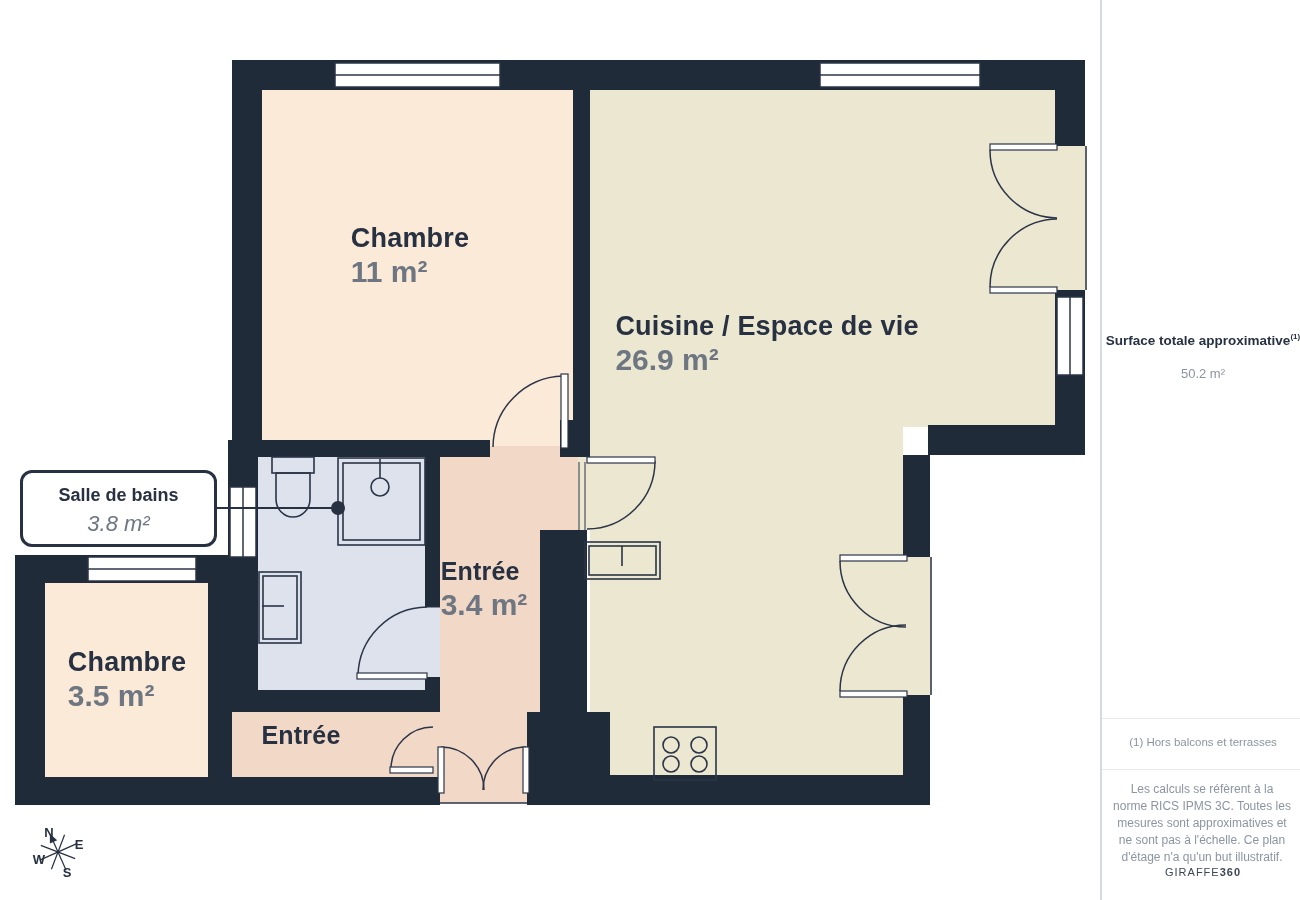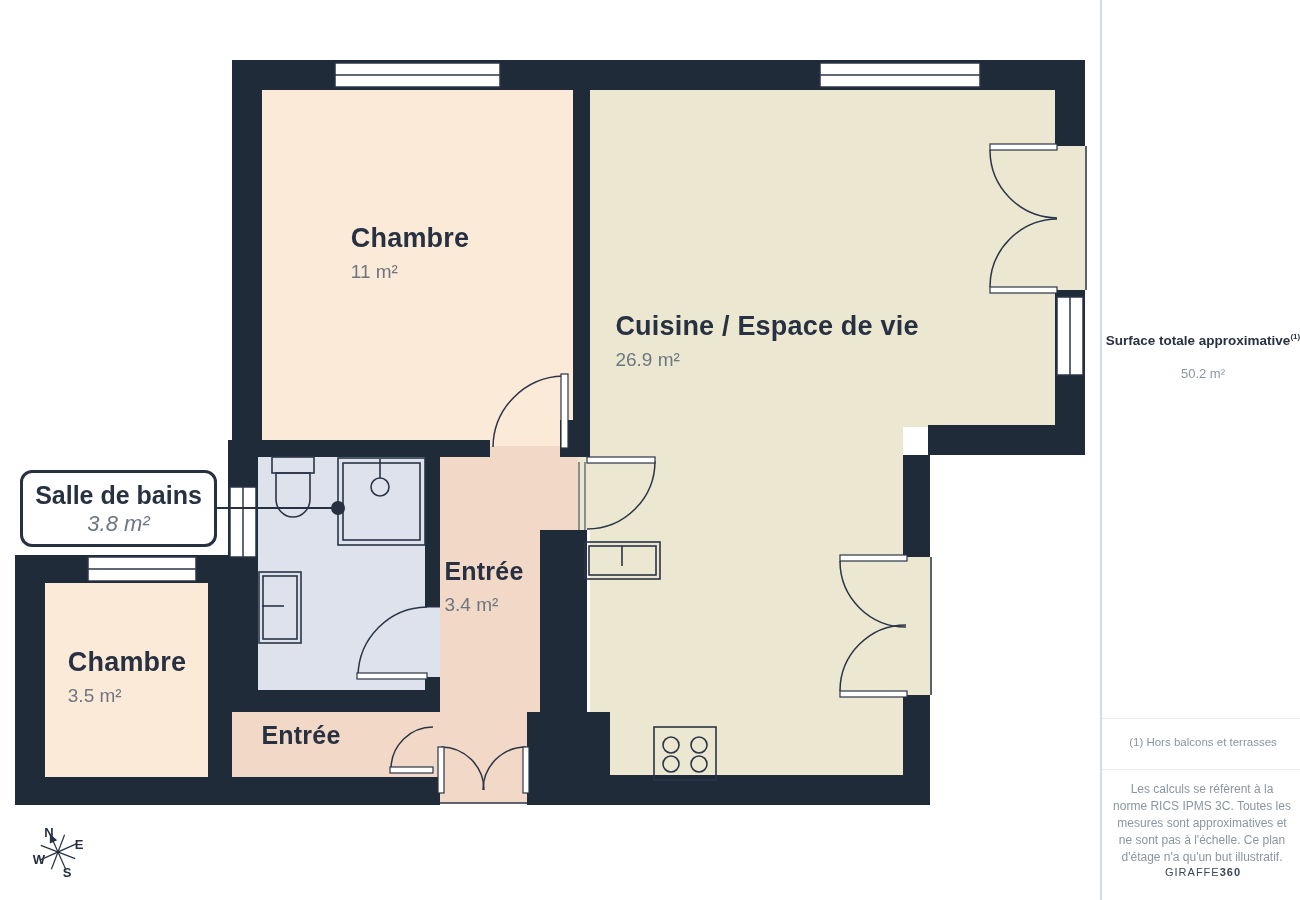--- a/index.html
+++ b/index.html
@@ -6,33 +6,33 @@
   html,body { width:1300px; height:900px; background:#fff; overflow:hidden;
     font-family:"Liberation Sans", sans-serif; }
   #stage { position:relative; width:1300px; height:900px; }
 
   
   #plan-svg { position:absolute; left:0; top:0; }
 
   
   .room-label { position:absolute; transform:translateX(-50%); white-space:nowrap; }
   .room-label .rname { font-size:27px; font-weight:700; color:var(--text_dark); line-height:35px; letter-spacing:.2px; }
-  .room-label .rarea { font-size:19px; font-weight:400; color:var(--text_gray); line-height:32px; }
+  .room-label .rarea { font-size:30px; font-weight:700; color:var(--text_gray); line-height:32px; }
   #label-chambre1 { left:410px; top:221px; }
   #label-cuisine  { left:767px; top:277px;margin-top:32px; }
   #label-entree1  { left:484px; top:554px; }
   #label-entree1 .rname, #label-entree2 .rname { font-size:25px; }
   #label-chambre2 { left:127px; top:645px; }
   #label-entree2  { left:301px; top:718px; }
 
   
   #callout-box { position:absolute; left:20px; top:470px; width:197px; height:77px;
     background:#fff; border:3px solid var(--text_dark); border-radius:12px;
     display:flex; flex-direction:column; align-items:center; justify-content:center; }
-  #callout-box .rname { font-size:25px; font-weight:700; color:var(--text_dark); line-height:30px; }
+  #callout-box .rname { font-size:18px; font-weight:700; color:var(--text_dark); line-height:30px; }
   #callout-box .rarea { font-size:22px; color:var(--text_gray); line-height:28px;font-style:italic; }
 
   
   #sidebar { position:absolute; left:1100px; top:0; width:204px; height:900px;
     background:#fff; border-left:2px solid var(--border); }
   #surface-block { position:absolute; left:0; top:328px; width:100%; text-align:center; }
   #surface-title { font-size:13.5px; font-weight:700; color:var(--text_dark); line-height:18px; }
   #surface-title sup { font-size:8px; }
   #surface-value { font-size:13px; color:var(--sidebar_gray); margin-top:16px; }
   .sidebar-divider { position:absolute; left:0; width:100%; height:1px; background:var(--divider); }

